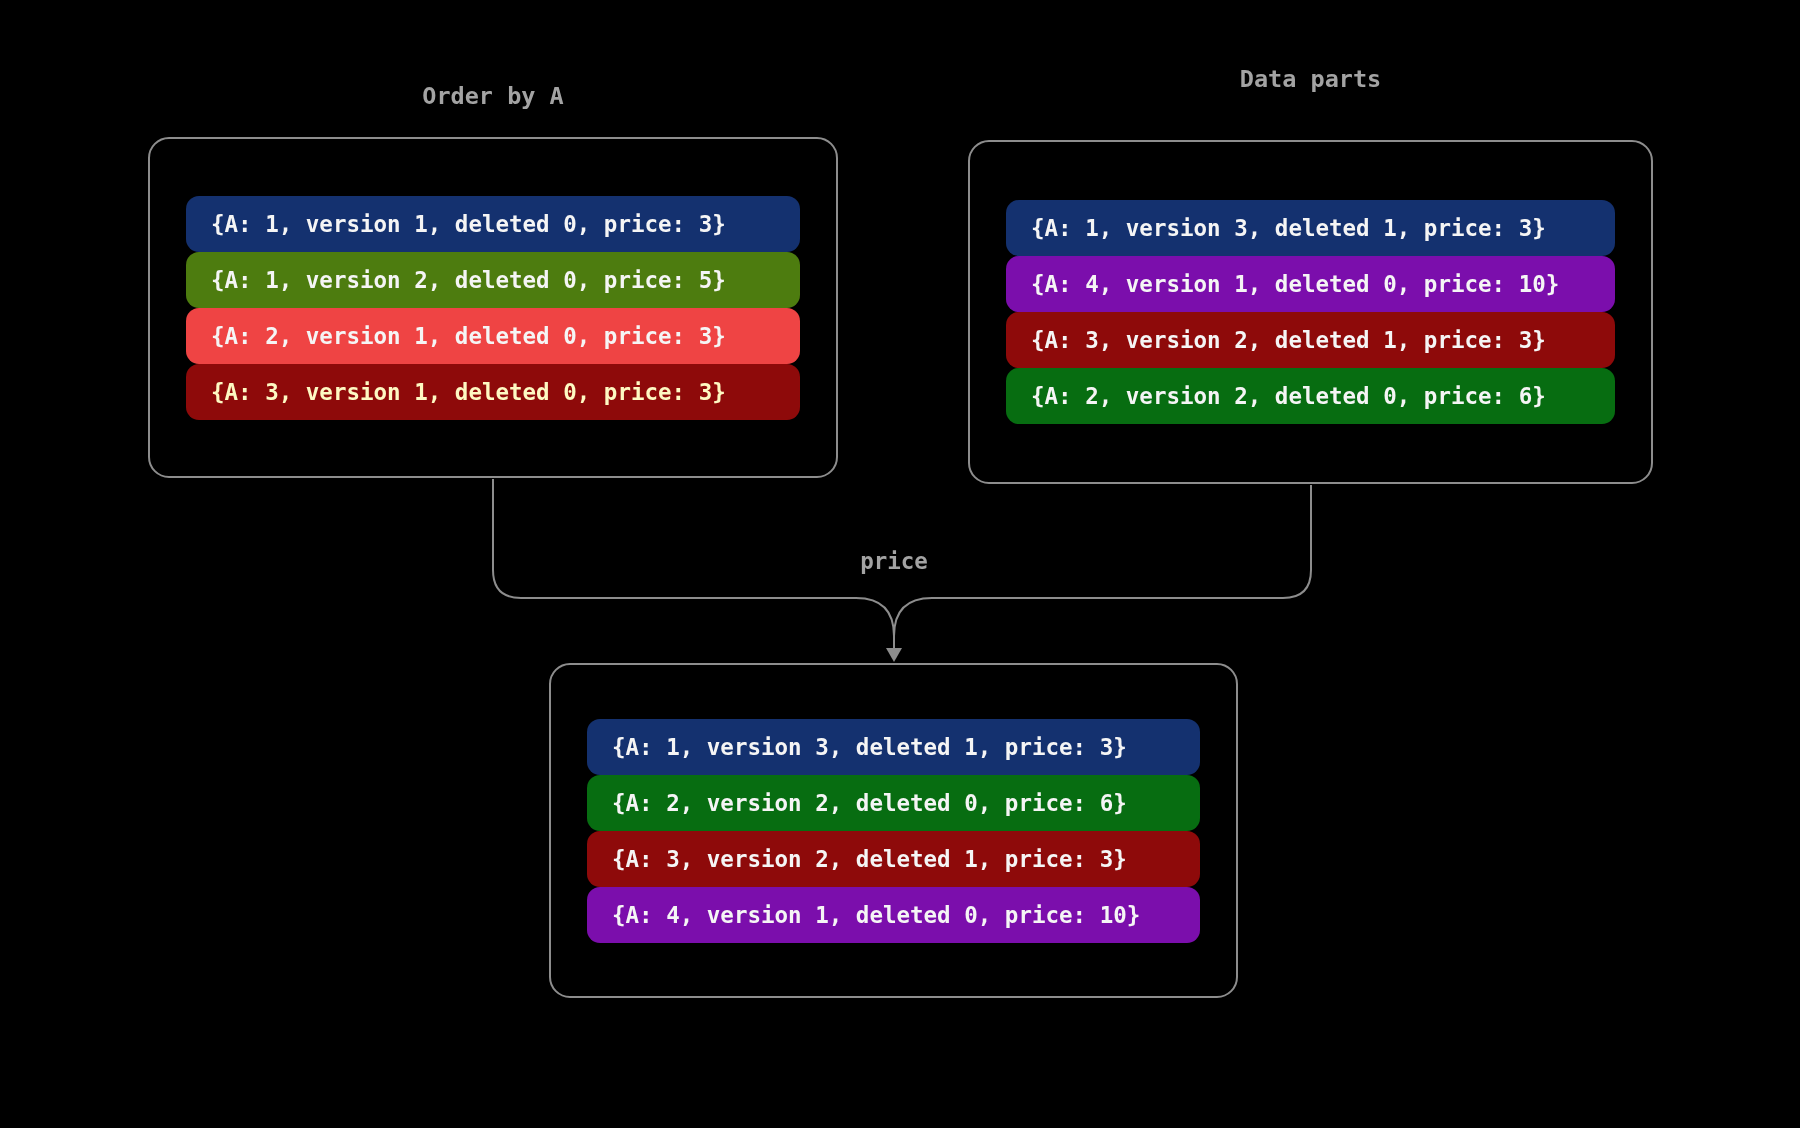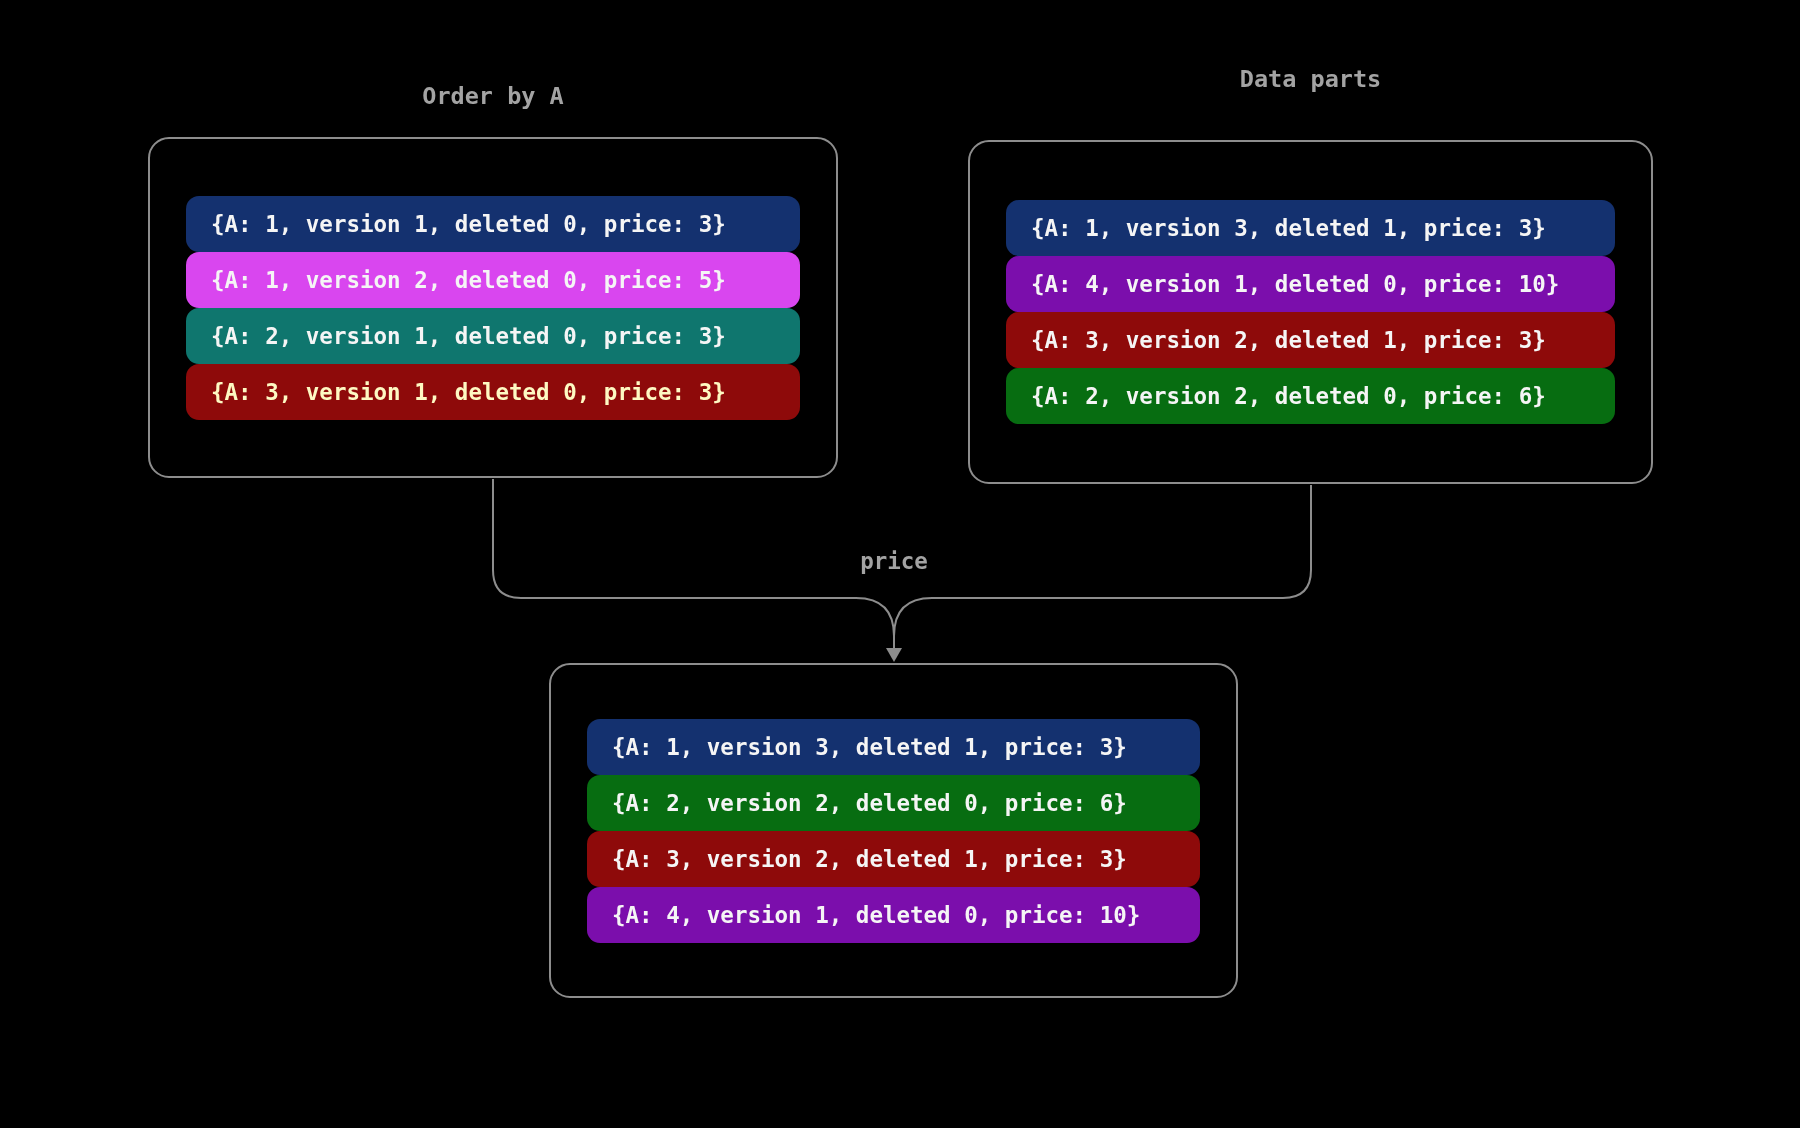--- a/index.html
+++ b/index.html
@@ -70,22 +70,22 @@
 </style>
 </head>
 <body>
 
 <div id="title-left" class="box-title">Order by A</div>
 
 <div id="title-right" class="box-title">Data parts</div>
 
 <div id="box-left" class="group-box">
     <div class="pill" style="background: rgb(20, 49, 111); color: rgb(245, 245, 245);">{A: 1, version 1, deleted 0, price: 3}</div>
-    <div class="pill" style="background: #d946ef; color: rgb(245, 245, 245);">{A: 1, version 2, deleted 0, price: 5}</div>
-    <div class="pill" style="background: #0f766e; color: rgb(245, 245, 245);">{A: 2, version 1, deleted 0, price: 3}</div>
+    <div class="pill" style="background: #4d7c0f; color: rgb(245, 245, 245);">{A: 1, version 2, deleted 0, price: 5}</div>
+    <div class="pill" style="background: #ef4444; color: rgb(245, 245, 245);">{A: 2, version 1, deleted 0, price: 3}</div>
     <div class="pill" style="background: rgb(142, 10, 10); color: #fef9c3;">{A: 3, version 1, deleted 0, price: 3}</div>
   </div>
 
 <div id="box-right" class="group-box">
     <div class="pill" style="background: rgb(20, 49, 111); color: rgb(245, 245, 245);">{A: 1, version 3, deleted 1, price: 3}</div>
     <div class="pill" style="background: rgb(123, 14, 172); color: rgb(245, 245, 245);">{A: 4, version 1, deleted 0, price: 10}</div>
     <div class="pill" style="background: rgb(142, 10, 10); color: rgb(245, 245, 245);">{A: 3, version 2, deleted 1, price: 3}</div>
     <div class="pill" style="background: rgb(7, 109, 17); color: rgb(245, 245, 245);">{A: 2, version 2, deleted 0, price: 6}</div>
   </div>
 

